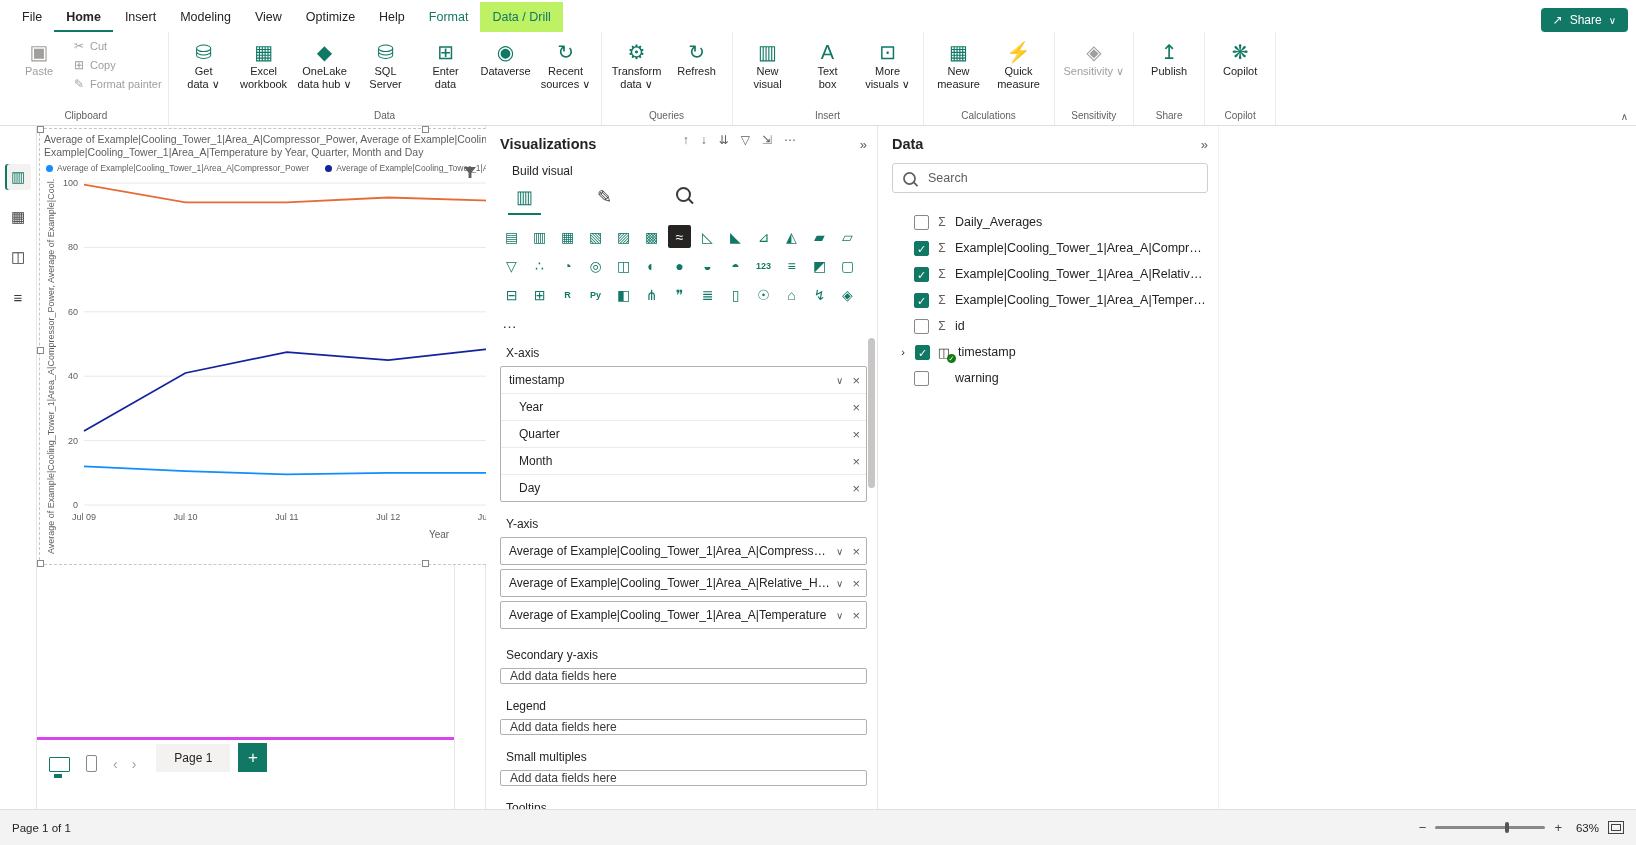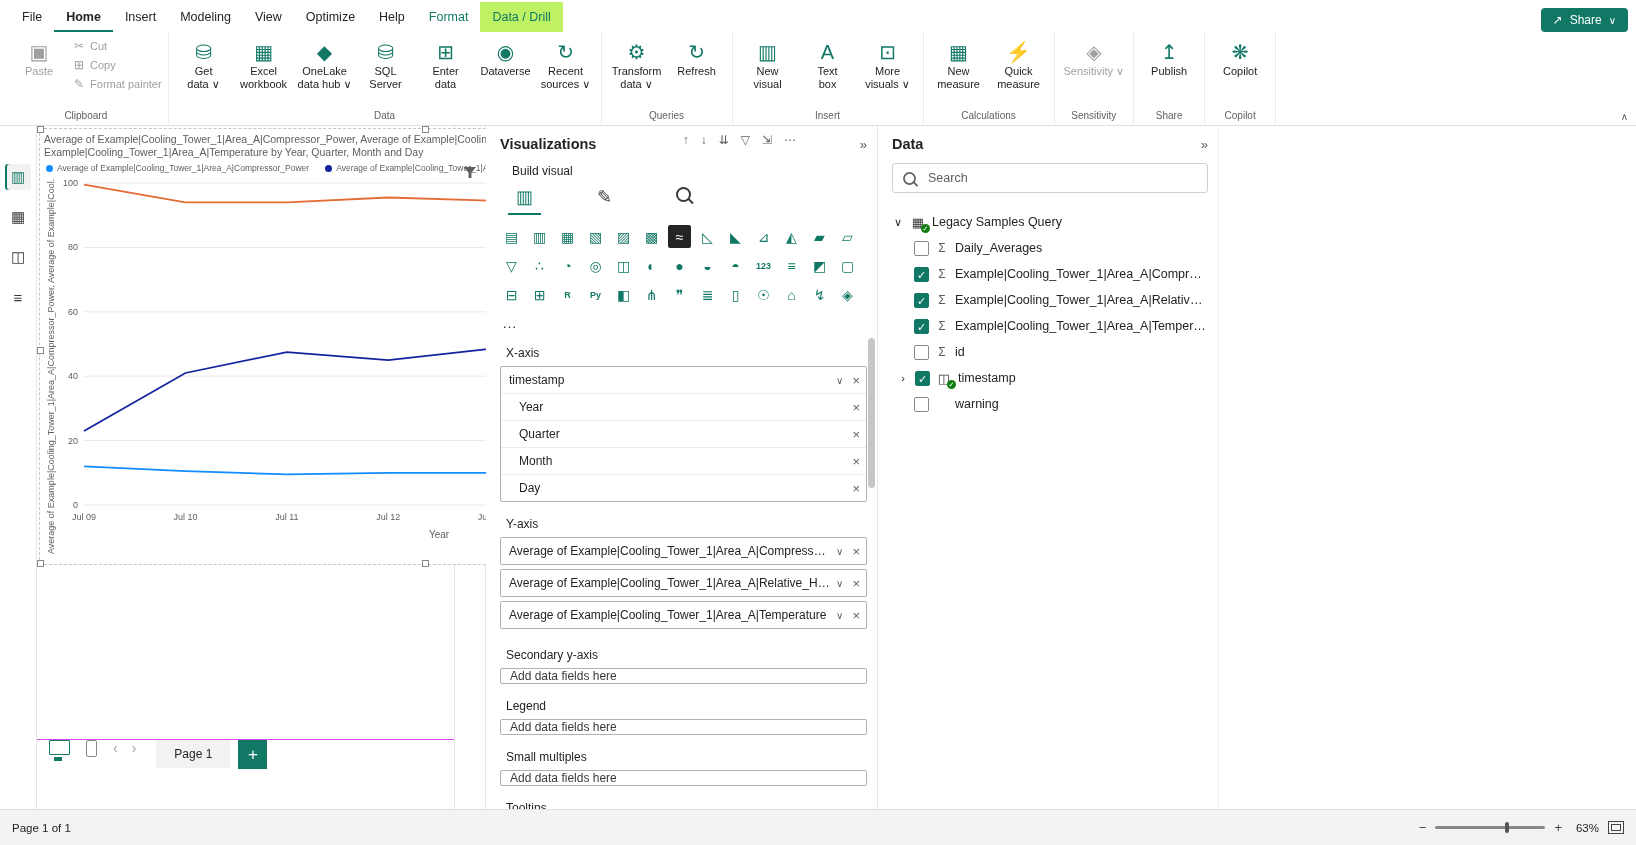--- a/index.html
+++ b/index.html
@@ -58,21 +58,21 @@
   .chart-row{display:flex;height:382px}
   .ylabel-col{width:14px;position:relative;display:flex;align-items:center;justify-content:center}
   .ylabel{writing-mode:vertical-rl;transform:rotate(180deg);font-size:9px;color:#605e5c;white-space:nowrap;overflow:hidden;max-height:376px}
   svg{font-family:"Liberation Sans",sans-serif}
   .grid{stroke:#e8e8e8;stroke-width:1}
   .ytick{font-size:9px;fill:#605e5c;text-anchor:end}
   .xtick{font-size:9px;fill:#605e5c}
   .xlabel{font-size:10px;fill:#605e5c;text-anchor:middle}
 
   
-  .page-bar{height:32px;display:flex;align-items:flex-start;gap:6px;padding:0 12px;border-top:1px solid #d946ef;flex:none}
+  .page-bar{height:32px;display:flex;align-items:flex-end;gap:6px;padding:0 12px;border-top:3px solid #d946ef;flex:none}
   .monitor-icon{width:19px;height:13px;border:1.5px solid #117865;border-radius:1px;position:relative;margin-right:4px}
   .monitor-icon::after{content:"";position:absolute;left:5px;bottom:-5px;width:6px;height:2px;background:#117865;box-shadow:0 1px 0 1px #117865}
   .phone-icon{width:9px;height:15px;border:1.5px solid #8a8886;border-radius:2px;margin:0 6px}
   .nav-arrow{color:#a19f9d;font-size:14px;padding:0 4px;cursor:pointer}
   .i-prev::after{content:"‹"}
   .i-next::after{content:"›"}
   .page-tab{background:#f3f2f1;padding:7px 18px;font-size:12px;margin-left:10px;cursor:pointer}
   .add-page-btn{width:29px;height:29px;background:#117865;color:#fff;display:flex;align-items:center;justify-content:center;font-size:17px;margin-left:2px;cursor:pointer}
   .bottom-space{height:37px;flex:none}
 
@@ -648,27 +648,20 @@
       <div class="pane-header">
         <span>Data</span>
         <span class="collapse-icon i-collapse-r"></span>
       </div>
       <div class="search-box">
         <span class="mag small"></span>
         <input type="text" placeholder="Search" style="">
       </div>
 
       <div class="tree">
-        <div class="tree-row root">
-          <span class="chev i-chevron-down"></span>
-          <span class="tbl-icon tbl">
-              <span class="badge"></span>
-            </span>
-          <span class="field-label">Legacy Samples Query</span>
-        </div>
 
         <div class="tree-row child">
           <span class="checkbox"></span>
           <span class="sigma i-sigma"></span>
           <span class="field-label">Daily_Averages</span>
         </div>
         <div class="tree-row child">
           <span class="checkbox checked"></span>
           <span class="sigma i-sigma"></span>
           <span class="field-label">Example|Cooling_Tower_1|Area_A|Compressor_P...</span>

